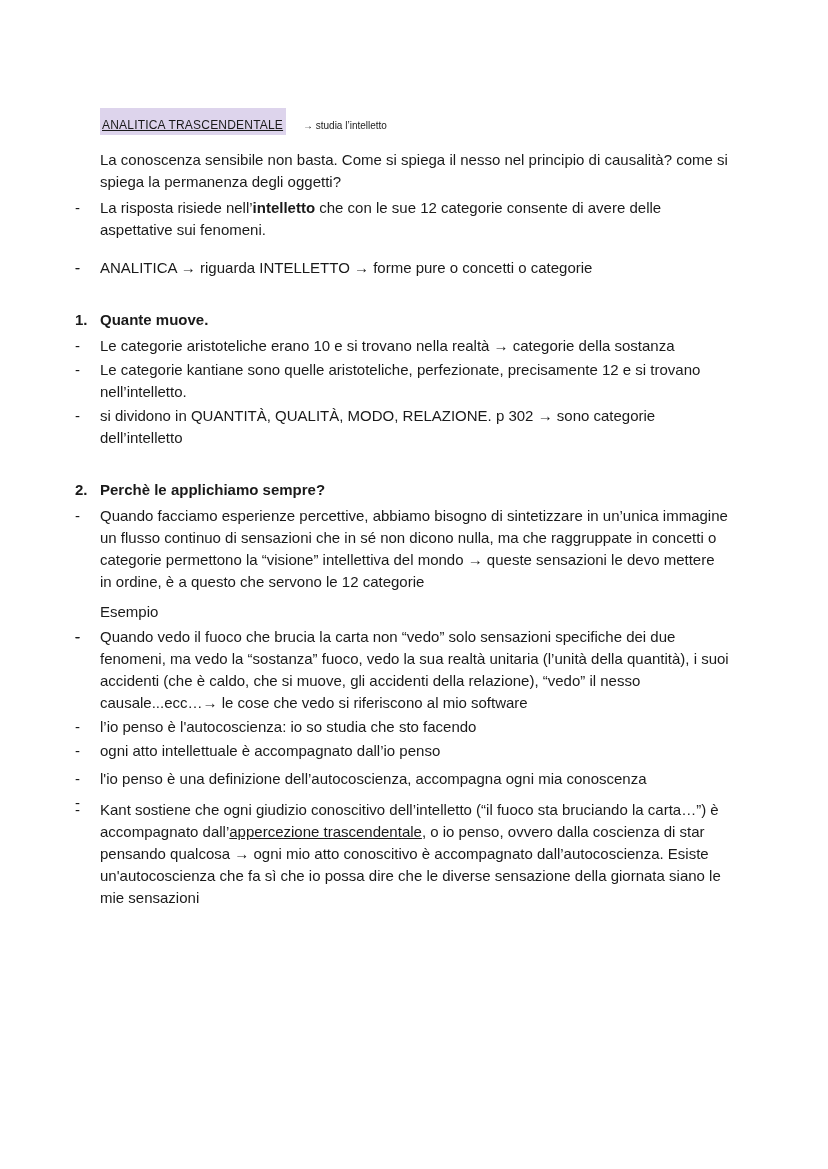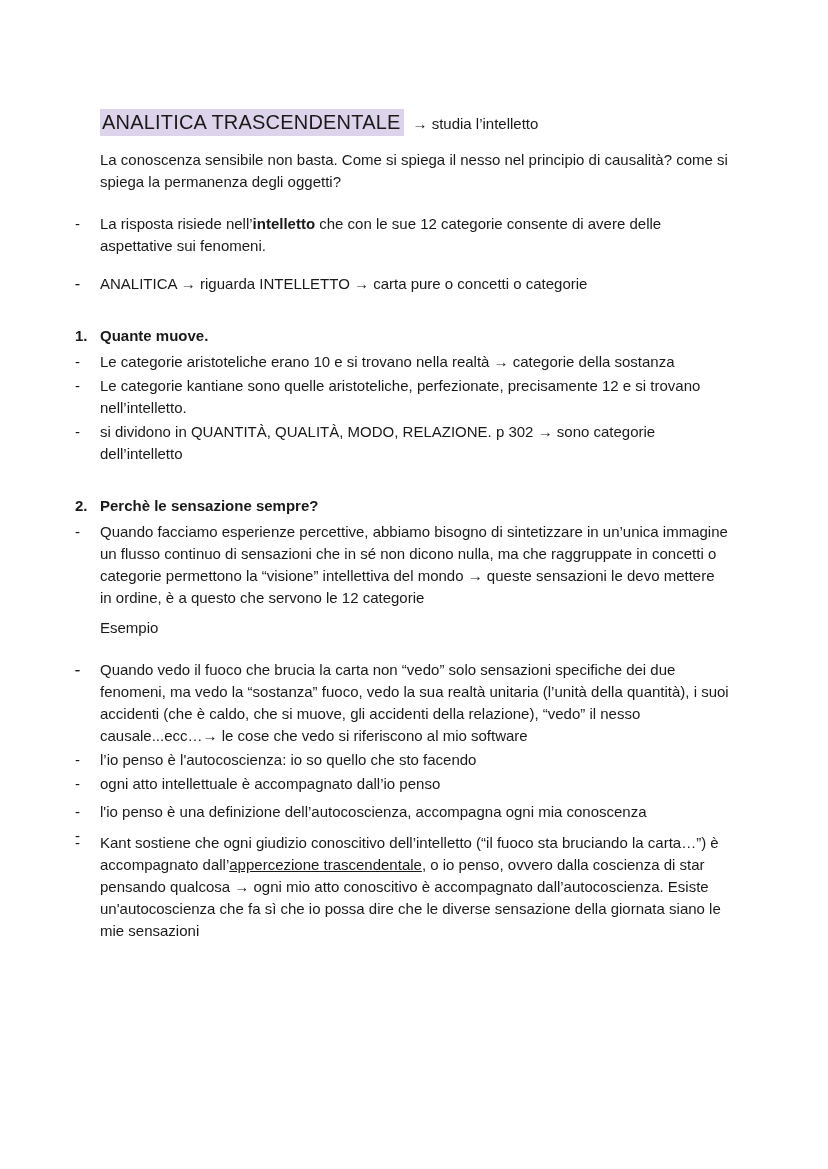--- a/index.html
+++ b/index.html
@@ -13,48 +13,49 @@
   }
   .page {
     width: 828px;
     height: 1169px;
     padding: 100px 98px 0 100px;
   }
   .content { width: 630px; }
 
   .title-line { margin-bottom: 12px; font-weight: normal; }
   .hl {
-    font-size: 20px;
+    font-size: 12px;
     letter-spacing: 0.2px;
-    padding: 2px 3px 3px 2px;
+    padding: 10px 3px 3px 2px;
+    text-decoration: underline;
   }
-  .title-note { font-size: 15px; margin-left: 0; }
+  .title-note { font-size: 10px; margin-left: 8px; }
 
   .para, .li, .plain {
     font-size: 15px;
     line-height: 22px;
   }
-  .para { margin-bottom: 20px; }
+  .para { margin-bottom: 4px; }
 
   .li { position: relative; margin-bottom: 2px; }
   .dash {
     position: absolute;
     left: -25px;
     top: 0;
     width: 20px;
   }
   .bold { font-weight: bold; }
   .und { text-decoration: underline; }
 
   .gap-md { margin-bottom: 16px; }
   .sec { margin-top: 30px; margin-bottom: 4px; }
   .mt-sm { margin-top: 6px; }
   .mt-md { margin-top: 9px; }
   .mb-sm { margin-bottom: 8px; }
-  .esempio { margin-bottom: 20px; }
+  .esempio { margin-bottom: 3px; }
 </style>
 </head>
 <body>
 
 <div class="page">
   <div class="content">
 
     <h1 class="title-line">
       <span class="hl" style="background: rgb(221, 212, 236);">ANALITICA TRASCENDENTALE</span>
       <span class="title-note">→ studia l’intelletto</span>
@@ -66,21 +67,21 @@
       <span class="dash">-</span>
       <span class="t"><span>La risposta risiede nell’</span><b>intelletto</b><span> che con le sue 12 categorie consente di avere delle aspettative sui fenomeni.</span></span>
     </div>
 
     <div class="li">
       <span class="dash">-</span>
     </div>
 
     <div class="li">
       <span class="dash">-</span>
-      <span class="t">ANALITICA → riguarda INTELLETTO → carta pure o concetti o categorie</span>
+      <span class="t">ANALITICA → riguarda INTELLETTO → forme pure o concetti o categorie</span>
     </div>
 
     <div class="li sec">
       <span class="dash bold">1.</span>
       <span class="t bold">Quante muove.</span>
     </div>
 
     <div class="li">
       <span class="dash">-</span>
       <span class="t">Le categorie aristoteliche erano 10 e si trovano nella realtà → categorie della sostanza</span>
@@ -91,21 +92,21 @@
       <span class="t">Le categorie kantiane sono quelle aristoteliche, perfezionate, precisamente 12 e si trovano nell’intelletto.</span>
     </div>
 
     <div class="li">
       <span class="dash">-</span>
       <span class="t">si dividono in QUANTITÀ, QUALITÀ, MODO, RELAZIONE. p 302 → sono categorie dell’intelletto</span>
     </div>
 
     <div class="li sec">
       <span class="dash bold">2.</span>
-      <span class="t bold">Perchè le sensazione sempre?</span>
+      <span class="t bold">Perchè le applichiamo sempre?</span>
     </div>
 
     <div class="li mb-sm">
       <span class="dash">-</span>
       <span class="t">Quando facciamo esperienze percettive, abbiamo bisogno di sintetizzare in un’unica immagine un flusso continuo di sensazioni che in sé non dicono nulla, ma che raggruppate in concetti o categorie permettono la “visione” intellettiva del mondo → queste sensazioni le devo mettere in ordine, è a questo che servono le 12 categorie</span>
     </div>
 
     <div class="plain esempio">Esempio</div>
 
     <div class="li">
@@ -117,21 +118,21 @@
     </div>
 
     <div class="li">
       <span class="dash">-</span>
       <span class="t">Quando vedo il fuoco che brucia la carta non “vedo” solo sensazioni specifiche dei due fenomeni, ma vedo la “sostanza” fuoco, vedo la sua realtà unitaria (l’unità della quantità), i suoi accidenti (che è caldo, che si muove, gli accidenti della relazione), “vedo” il nesso causale...ecc…→ le cose che vedo si riferiscono al mio software</span>
     </div>
 
 
     <div class="li">
       <span class="dash">-</span>
-      <span class="t">l’io penso è l'autocoscienza: io so quello che sto facendo</span>
+      <span class="t">l’io penso è l'autocoscienza: io so studia che sto facendo</span>
     </div>
 
     <div class="li">
       <span class="dash">-</span>
       <span class="t">ogni atto intellettuale è accompagnato dall’io penso</span>
     </div>
 
     <div class="li mt-sm">
       <span class="dash">-</span>
       <span class="t">l'io penso è una definizione dell’autocoscienza, accompagna ogni mia conoscenza</span>

